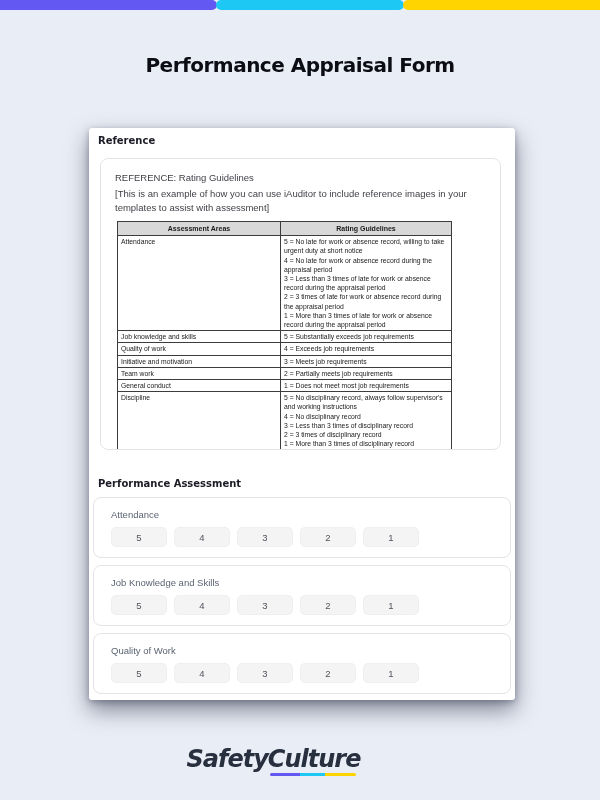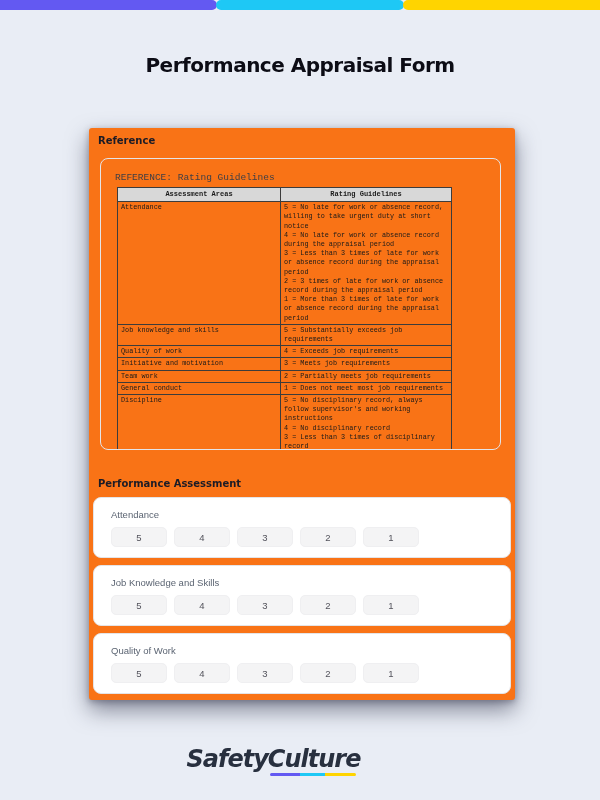--- a/index.html
+++ b/index.html
@@ -23,37 +23,37 @@
     position:absolute; top:53px; left:0; width:600px;
     text-align:center;
     font-family:"DejaVu Sans", sans-serif;
     font-size:20px; font-weight:800; letter-spacing:-0.5px;
     color:#0C0C15;
   }
 
   
   .paper {
     position:absolute; left:89px; top:128px; width:426px; height:572px;
-    background:#f97316; border-radius:3px;
+    background:#ffffff; border-radius:3px;
     box-shadow:0 10px 22px rgba(45,50,72,0.55), 0 2px 6px rgba(45,50,72,0.35);
     overflow:hidden;
   }
   .section-label {
     position:absolute; left:9px;
     font-size:10px; font-weight:700; color:#1B1B26;
     font-family:"DejaVu Sans", sans-serif;
   }
   .label-reference { top:7px; }
   .label-assessment { top:342px;margin-top:8px; }
 
   
   .ref-panel {
     position:absolute; left:11px; top:30px; width:401px; height:292px;
     border:1px solid #E4E4E7; border-radius:8px;
-    padding:13px 14px; overflow:hidden;font-family:Liberation Mono, monospace;
+    padding:13px 14px; overflow:hidden;
   }
   .ref-heading { font-size:9.5px; color:#3F3F46; margin-bottom:4px; }
   .ref-note { font-size:9.5px; color:#3F3F46; line-height:14px; margin-bottom:6px; }
 
   table.ref-table {
     border-collapse:collapse; margin-left:2px;
     width:334px; table-layout:fixed;
   }
   .ref-table th, .ref-table td {
     border:1px solid #3c3c3c;
@@ -115,20 +115,21 @@
 </div>
 
 <h1 class="page-title">Performance Appraisal Form</h1>
 
 <div class="paper">
 
   <div class="section-label label-reference">Reference</div>
 
   <div class="ref-panel">
     <div class="ref-heading">REFERENCE: Rating Guidelines</div>
+    <div class="ref-note">[This is an example of how you can use iAuditor to include reference images in your templates to assist with assessment]</div>
 
     <table class="ref-table">
       <thead>
         <tr>
           <th class="col-area">Assessment Areas</th>
           <th class="col-guide">Rating Guidelines</th>
         </tr>
       </thead>
       <tbody>
           <tr>

